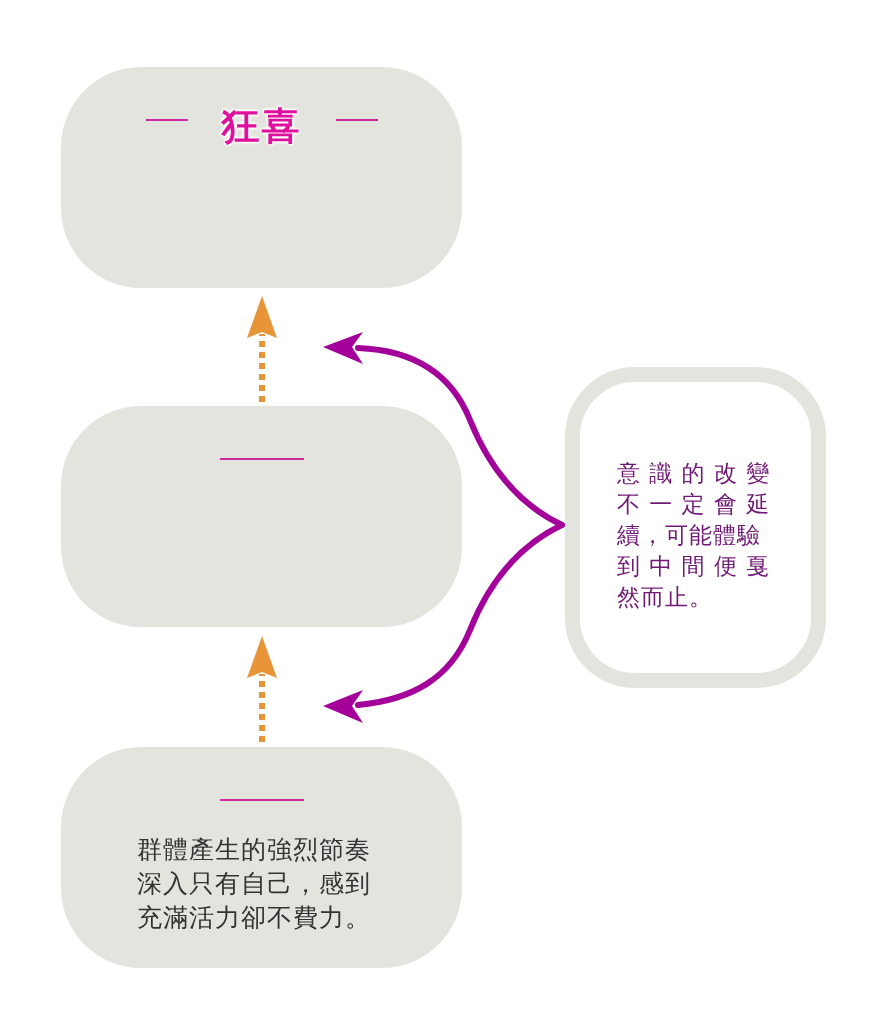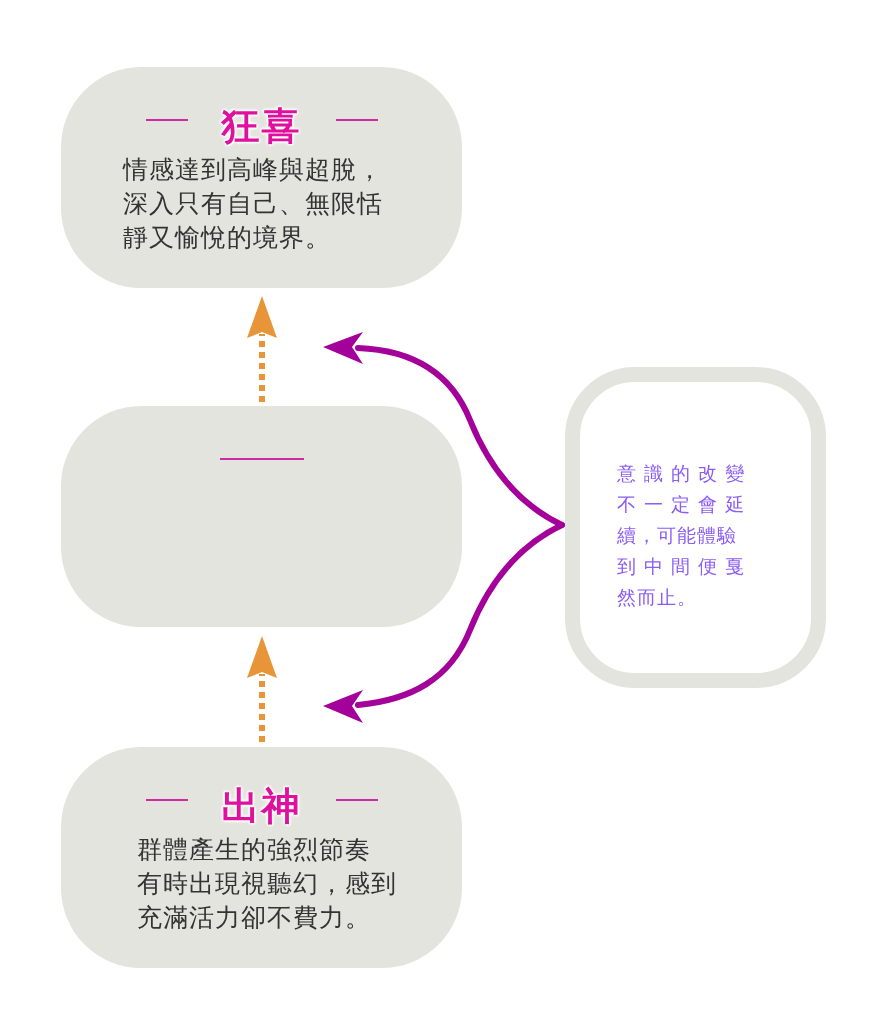--- a/index.html
+++ b/index.html
@@ -81,23 +81,23 @@
       border: 15px solid #e4e4df;
       border-radius: 70px;
       background: #ffffff;
       box-sizing: border-box;
     }
     .note-text {
       position: absolute;
       left: 37px;
       top: 76px;
       width: 180px;
-      font-size: 19px;
+      font-size: 23px;
       line-height: 31px;
-      color: #8b5cf6;
+      color: #701a75;
       white-space: pre-line;
       letter-spacing: 1px;
     }
     .overlay {
       position: absolute;
       left: 0;
       top: 0;
       width: 873px;
       height: 1024px;
       pointer-events: none;
@@ -105,40 +105,36 @@
   </style>
 </head>
 <body>
 
 <div class="stage-box" id="box-ecstasy">
   <div class="stage-title-row">
     <span class="title-dash"></span>
     <span class="stage-title">狂喜</span>
     <span class="title-dash"></span>
   </div>
-  <div class="stage-desc">情感達到高峰與超脫，
-深入只有自己、無限恬
-靜又愉悅的境界。</div>
 </div>
 
 <div class="stage-box" id="box-absorption">
   <div class="stage-title-row">
     <span class="title-dash"></span>
     <span class="title-dash"></span>
   </div>
 </div>
 
 <div class="stage-box" id="box-trance">
   <div class="stage-title-row">
     <span class="title-dash"></span>
-    <span class="stage-title">出神</span>
     <span class="title-dash"></span>
   </div>
   <div class="stage-desc">群體產生的強烈節奏
-有時出現視聽幻，感到
+深入只有自己，感到
 充滿活力卻不費力。</div>
 </div>
 
 <div class="note-box">
   <div class="note-text">意 識 的 改 變
 不 一 定 會 延
 續，可能體驗
 到 中 間 便 戛
 然而止。</div>
 </div>

